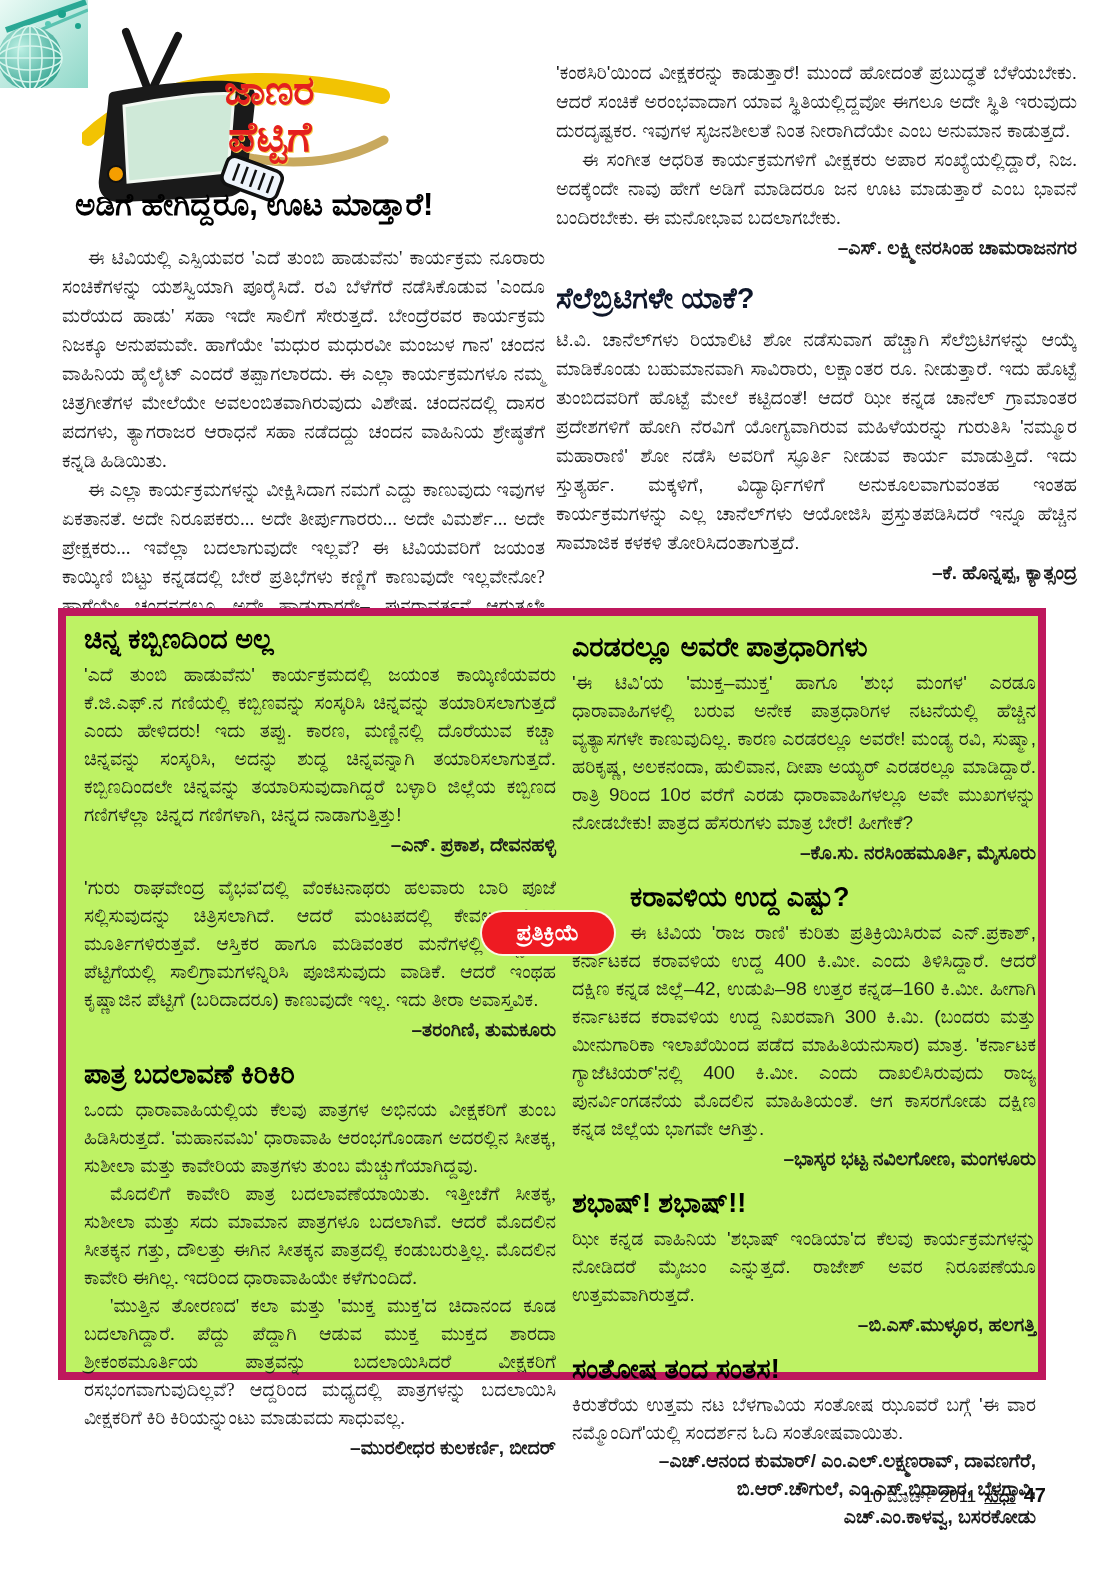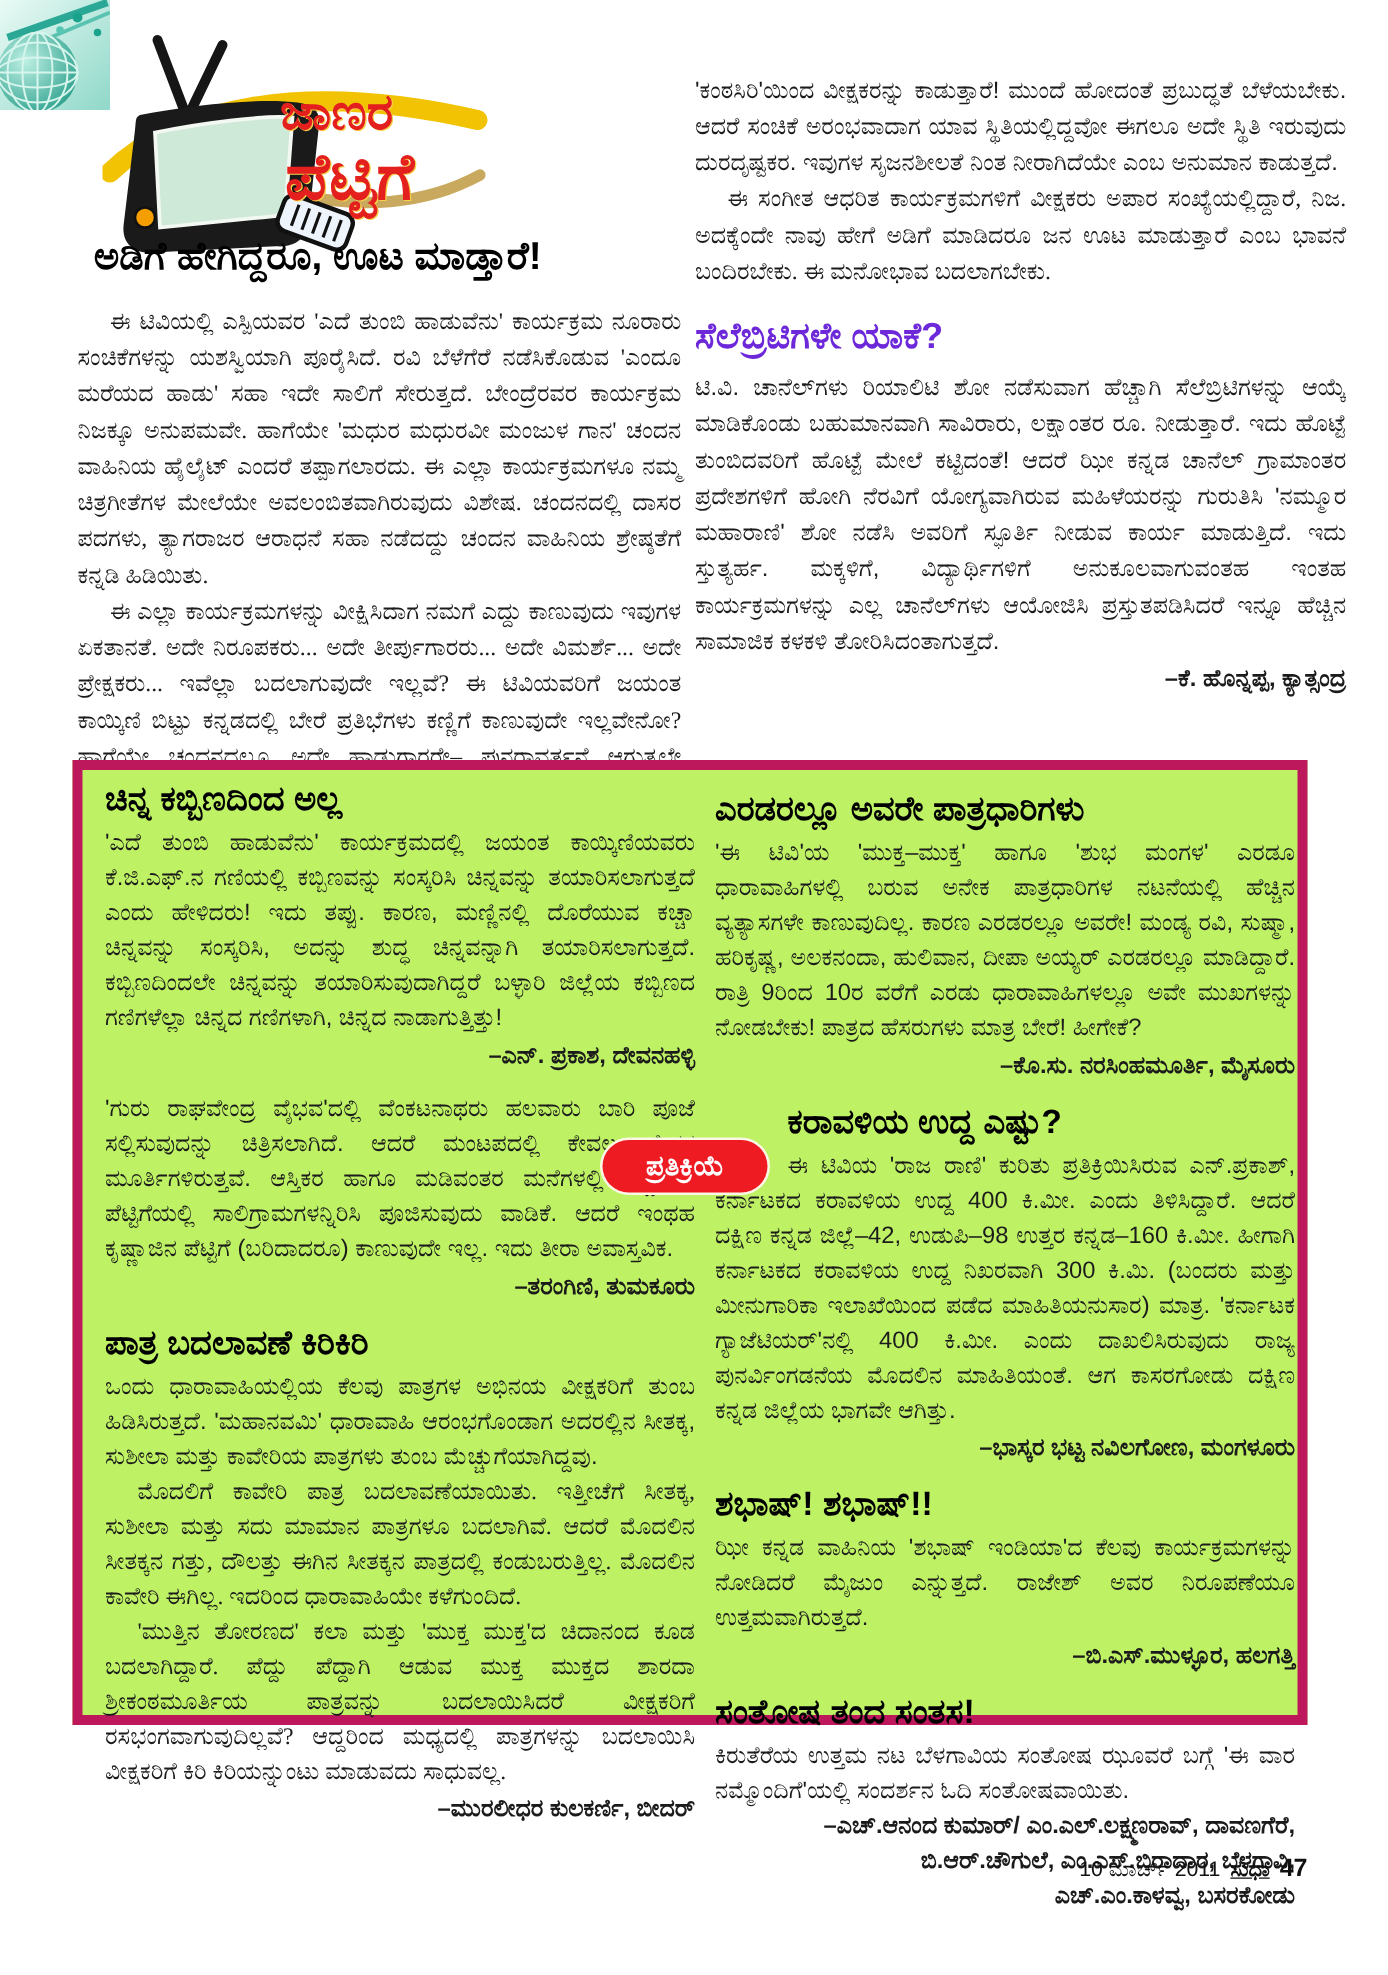--- a/index.html
+++ b/index.html
@@ -9,29 +9,29 @@
   .body-text{font-size:19px;line-height:29px;}
   .indent{text-indent:26px;font-family:Liberation Serif, serif;}
   .sig{text-align:right;font-weight:bold;font-size:19px;line-height:26px;margin-top:3px;}
 
   
   .globe{position:absolute;left:0;top:0;width:88px;height:88px;}
   .tv-art{position:absolute;left:82px;top:26px;width:310px;height:178px;}
   .mast-title{position:absolute;color:#e4201e;font-weight:bold;z-index:4;line-height:1;
               text-shadow:1px 1px 0 #f6d04a;}
   .mast-title.l1{left:224px;top:70px;font-size:40px;}
-  .mast-title.l2{left:228px;top:116px;font-size:52px;}
+  .mast-title.l2{left:228px;top:116px;font-size:42px;}
 
   .lead-title{position:absolute;left:75px;top:188px;width:500px;font-size:31px;font-weight:bold;
               color:#000;line-height:1.1;margin:0;}
 
   .col{position:absolute;}
   .col1{left:62px;top:243px;width:483px;}
   .col2{left:556px;top:58px;width:521px;}
-  .second-title{font-size:29px;font-weight:bold;color:#6d28d9;margin:22px 0 10px 0;line-height:1.1;}
+  .second-title{font-size:29px;font-weight:bold;color:#0f172a;margin:22px 0 10px 0;line-height:1.1;}
 
   
   .letters-box{position:absolute;left:58px;top:608px;width:988px;height:772px;box-sizing:border-box;
                background:#bef264;border:8px solid #be185d;}
   .box-col{position:absolute;}
   .box-left{left:18px;top:8px;width:472px;}
   .box-right{left:506px;top:16px;width:464px;}
   .letter{margin:0;}
   .letter + .letter{margin-top:16px;}
   .letter h3{font-size:27px;font-weight:bold;color:#000;margin:0 0 6px 0;line-height:1.15;}
@@ -114,20 +114,21 @@
   <h1 class="lead-title">ಅಡಿಗೆ ಹೇಗಿದ್ದರೂ, ಊಟ ಮಾಡ್ತಾರೆ!</h1>
 
   <div class="col col1">
     <p class="body-text indent">ಈ ಟಿವಿಯಲ್ಲಿ ಎಸ್ಪಿಯವರ 'ಎದೆ ತುಂಬಿ ಹಾಡುವೆನು' ಕಾರ್ಯಕ್ರಮ ನೂರಾರು ಸಂಚಿಕೆಗಳನ್ನು ಯಶಸ್ವಿಯಾಗಿ ಪೂರೈಸಿದೆ. ರವಿ ಬೆಳೆಗೆರೆ ನಡೆಸಿಕೊಡುವ 'ಎಂದೂ ಮರೆಯದ ಹಾಡು' ಸಹಾ ಇದೇ ಸಾಲಿಗೆ ಸೇರುತ್ತದೆ. ಬೇಂದ್ರೆರವರ ಕಾರ್ಯಕ್ರಮ ನಿಜಕ್ಕೂ ಅನುಪಮವೇ. ಹಾಗೆಯೇ 'ಮಧುರ ಮಧುರವೀ ಮಂಜುಳ ಗಾನ' ಚಂದನ ವಾಹಿನಿಯ ಹೈಲೈಟ್ ಎಂದರೆ ತಪ್ಪಾಗಲಾರದು. ಈ ಎಲ್ಲಾ ಕಾರ್ಯಕ್ರಮಗಳೂ ನಮ್ಮ ಚಿತ್ರಗೀತೆಗಳ ಮೇಲೆಯೇ ಅವಲಂಬಿತವಾಗಿರುವುದು ವಿಶೇಷ. ಚಂದನದಲ್ಲಿ ದಾಸರ ಪದಗಳು, ತ್ಯಾಗರಾಜರ ಆರಾಧನೆ ಸಹಾ ನಡೆದದ್ದು ಚಂದನ ವಾಹಿನಿಯ ಶ್ರೇಷ್ಠತೆಗೆ ಕನ್ನಡಿ ಹಿಡಿಯಿತು.</p>
     <p class="body-text indent">ಈ ಎಲ್ಲಾ ಕಾರ್ಯಕ್ರಮಗಳನ್ನು ವೀಕ್ಷಿಸಿದಾಗ ನಮಗೆ ಎದ್ದು ಕಾಣುವುದು ಇವುಗಳ ಏಕತಾನತೆ. ಅದೇ ನಿರೂಪಕರು... ಅದೇ ತೀರ್ಪುಗಾರರು... ಅದೇ ವಿಮರ್ಶೆ... ಅದೇ ಪ್ರೇಕ್ಷಕರು... ಇವೆಲ್ಲಾ ಬದಲಾಗುವುದೇ ಇಲ್ಲವೆ? ಈ ಟಿವಿಯವರಿಗೆ ಜಯಂತ ಕಾಯ್ಕಿಣಿ ಬಿಟ್ಟು ಕನ್ನಡದಲ್ಲಿ ಬೇರೆ ಪ್ರತಿಭೆಗಳು ಕಣ್ಣಿಗೆ ಕಾಣುವುದೇ ಇಲ್ಲವೇನೋ? ಹಾಗೆಯೇ ಚಂದನದಲ್ಲೂ ಅದೇ ಹಾಡುಗಾರರೇ– ಪುನರಾವರ್ತನೆ ಆಗುತ್ತಲೇ ಇದ್ದಾರೆ. ಇವರ ಜತೆಗೆ ನಿರ್ದೇಶಕ ಮಹೇಶ್ ಜೋಶಿಯವರೂ ತಮ್ಮ</p>
   </div>
 
   <div class="col col2">
     <p class="body-text">'ಕಂಠಸಿರಿ'ಯಿಂದ ವೀಕ್ಷಕರನ್ನು ಕಾಡುತ್ತಾರೆ! ಮುಂದೆ ಹೋದಂತೆ ಪ್ರಬುದ್ಧತೆ ಬೆಳೆಯಬೇಕು. ಆದರೆ ಸಂಚಿಕೆ ಅರಂಭವಾದಾಗ ಯಾವ ಸ್ಥಿತಿಯಲ್ಲಿದ್ದವೋ ಈಗಲೂ ಅದೇ ಸ್ಥಿತಿ ಇರುವುದು ದುರದೃಷ್ಟಕರ. ಇವುಗಳ ಸೃಜನಶೀಲತೆ ನಿಂತ ನೀರಾಗಿದೆಯೇ ಎಂಬ ಅನುಮಾನ ಕಾಡುತ್ತದೆ.</p>
     <p class="body-text indent">ಈ ಸಂಗೀತ ಆಧರಿತ ಕಾರ್ಯಕ್ರಮಗಳಿಗೆ ವೀಕ್ಷಕರು ಅಪಾರ ಸಂಖ್ಯೆಯಲ್ಲಿದ್ದಾರೆ, ನಿಜ. ಅದಕ್ಕೆಂದೇ ನಾವು ಹೇಗೆ ಅಡಿಗೆ ಮಾಡಿದರೂ ಜನ ಊಟ ಮಾಡುತ್ತಾರೆ ಎಂಬ ಭಾವನೆ ಬಂದಿರಬೇಕು. ಈ ಮನೋಭಾವ ಬದಲಾಗಬೇಕು.</p>
+    <div class="sig">–ಎಸ್. ಲಕ್ಷ್ಮೀನರಸಿಂಹ ಚಾಮರಾಜನಗರ</div>
 
     <h2 class="second-title">ಸೆಲೆಬ್ರಿಟಿಗಳೇ ಯಾಕೆ?</h2>
     <p class="body-text">ಟಿ.ವಿ. ಚಾನೆಲ್‌ಗಳು ರಿಯಾಲಿಟಿ ಶೋ ನಡೆಸುವಾಗ ಹೆಚ್ಚಾಗಿ ಸೆಲೆಬ್ರಿಟಿಗಳನ್ನು ಆಯ್ಕೆ ಮಾಡಿಕೊಂಡು ಬಹುಮಾನವಾಗಿ ಸಾವಿರಾರು, ಲಕ್ಷಾಂತರ ರೂ. ನೀಡುತ್ತಾರೆ. ಇದು ಹೊಟ್ಟೆ ತುಂಬಿದವರಿಗೆ ಹೊಟ್ಟೆ ಮೇಲೆ ಕಟ್ಟಿದಂತೆ! ಆದರೆ ಝೀ ಕನ್ನಡ ಚಾನೆಲ್ ಗ್ರಾಮಾಂತರ ಪ್ರದೇಶಗಳಿಗೆ ಹೋಗಿ ನೆರವಿಗೆ ಯೋಗ್ಯವಾಗಿರುವ ಮಹಿಳೆಯರನ್ನು ಗುರುತಿಸಿ 'ನಮ್ಮೂರ ಮಹಾರಾಣಿ' ಶೋ ನಡೆಸಿ ಅವರಿಗೆ ಸ್ಫೂರ್ತಿ ನೀಡುವ ಕಾರ್ಯ ಮಾಡುತ್ತಿದೆ. ಇದು ಸ್ತುತ್ಯರ್ಹ. ಮಕ್ಕಳಿಗೆ, ವಿದ್ಯಾರ್ಥಿಗಳಿಗೆ ಅನುಕೂಲವಾಗುವಂತಹ ಇಂತಹ ಕಾರ್ಯಕ್ರಮಗಳನ್ನು ಎಲ್ಲ ಚಾನೆಲ್‌ಗಳು ಆಯೋಜಿಸಿ ಪ್ರಸ್ತುತಪಡಿಸಿದರೆ ಇನ್ನೂ ಹೆಚ್ಚಿನ ಸಾಮಾಜಿಕ ಕಳಕಳಿ ತೋರಿಸಿದಂತಾಗುತ್ತದೆ.</p>
     <div class="sig">–ಕೆ. ಹೊನ್ನಪ್ಪ, ಕ್ಯಾತ್ಸಂದ್ರ</div>
   </div>
 
   <div class="letters-box">
 
     <div class="box-col box-left">
       <section class="letter">

